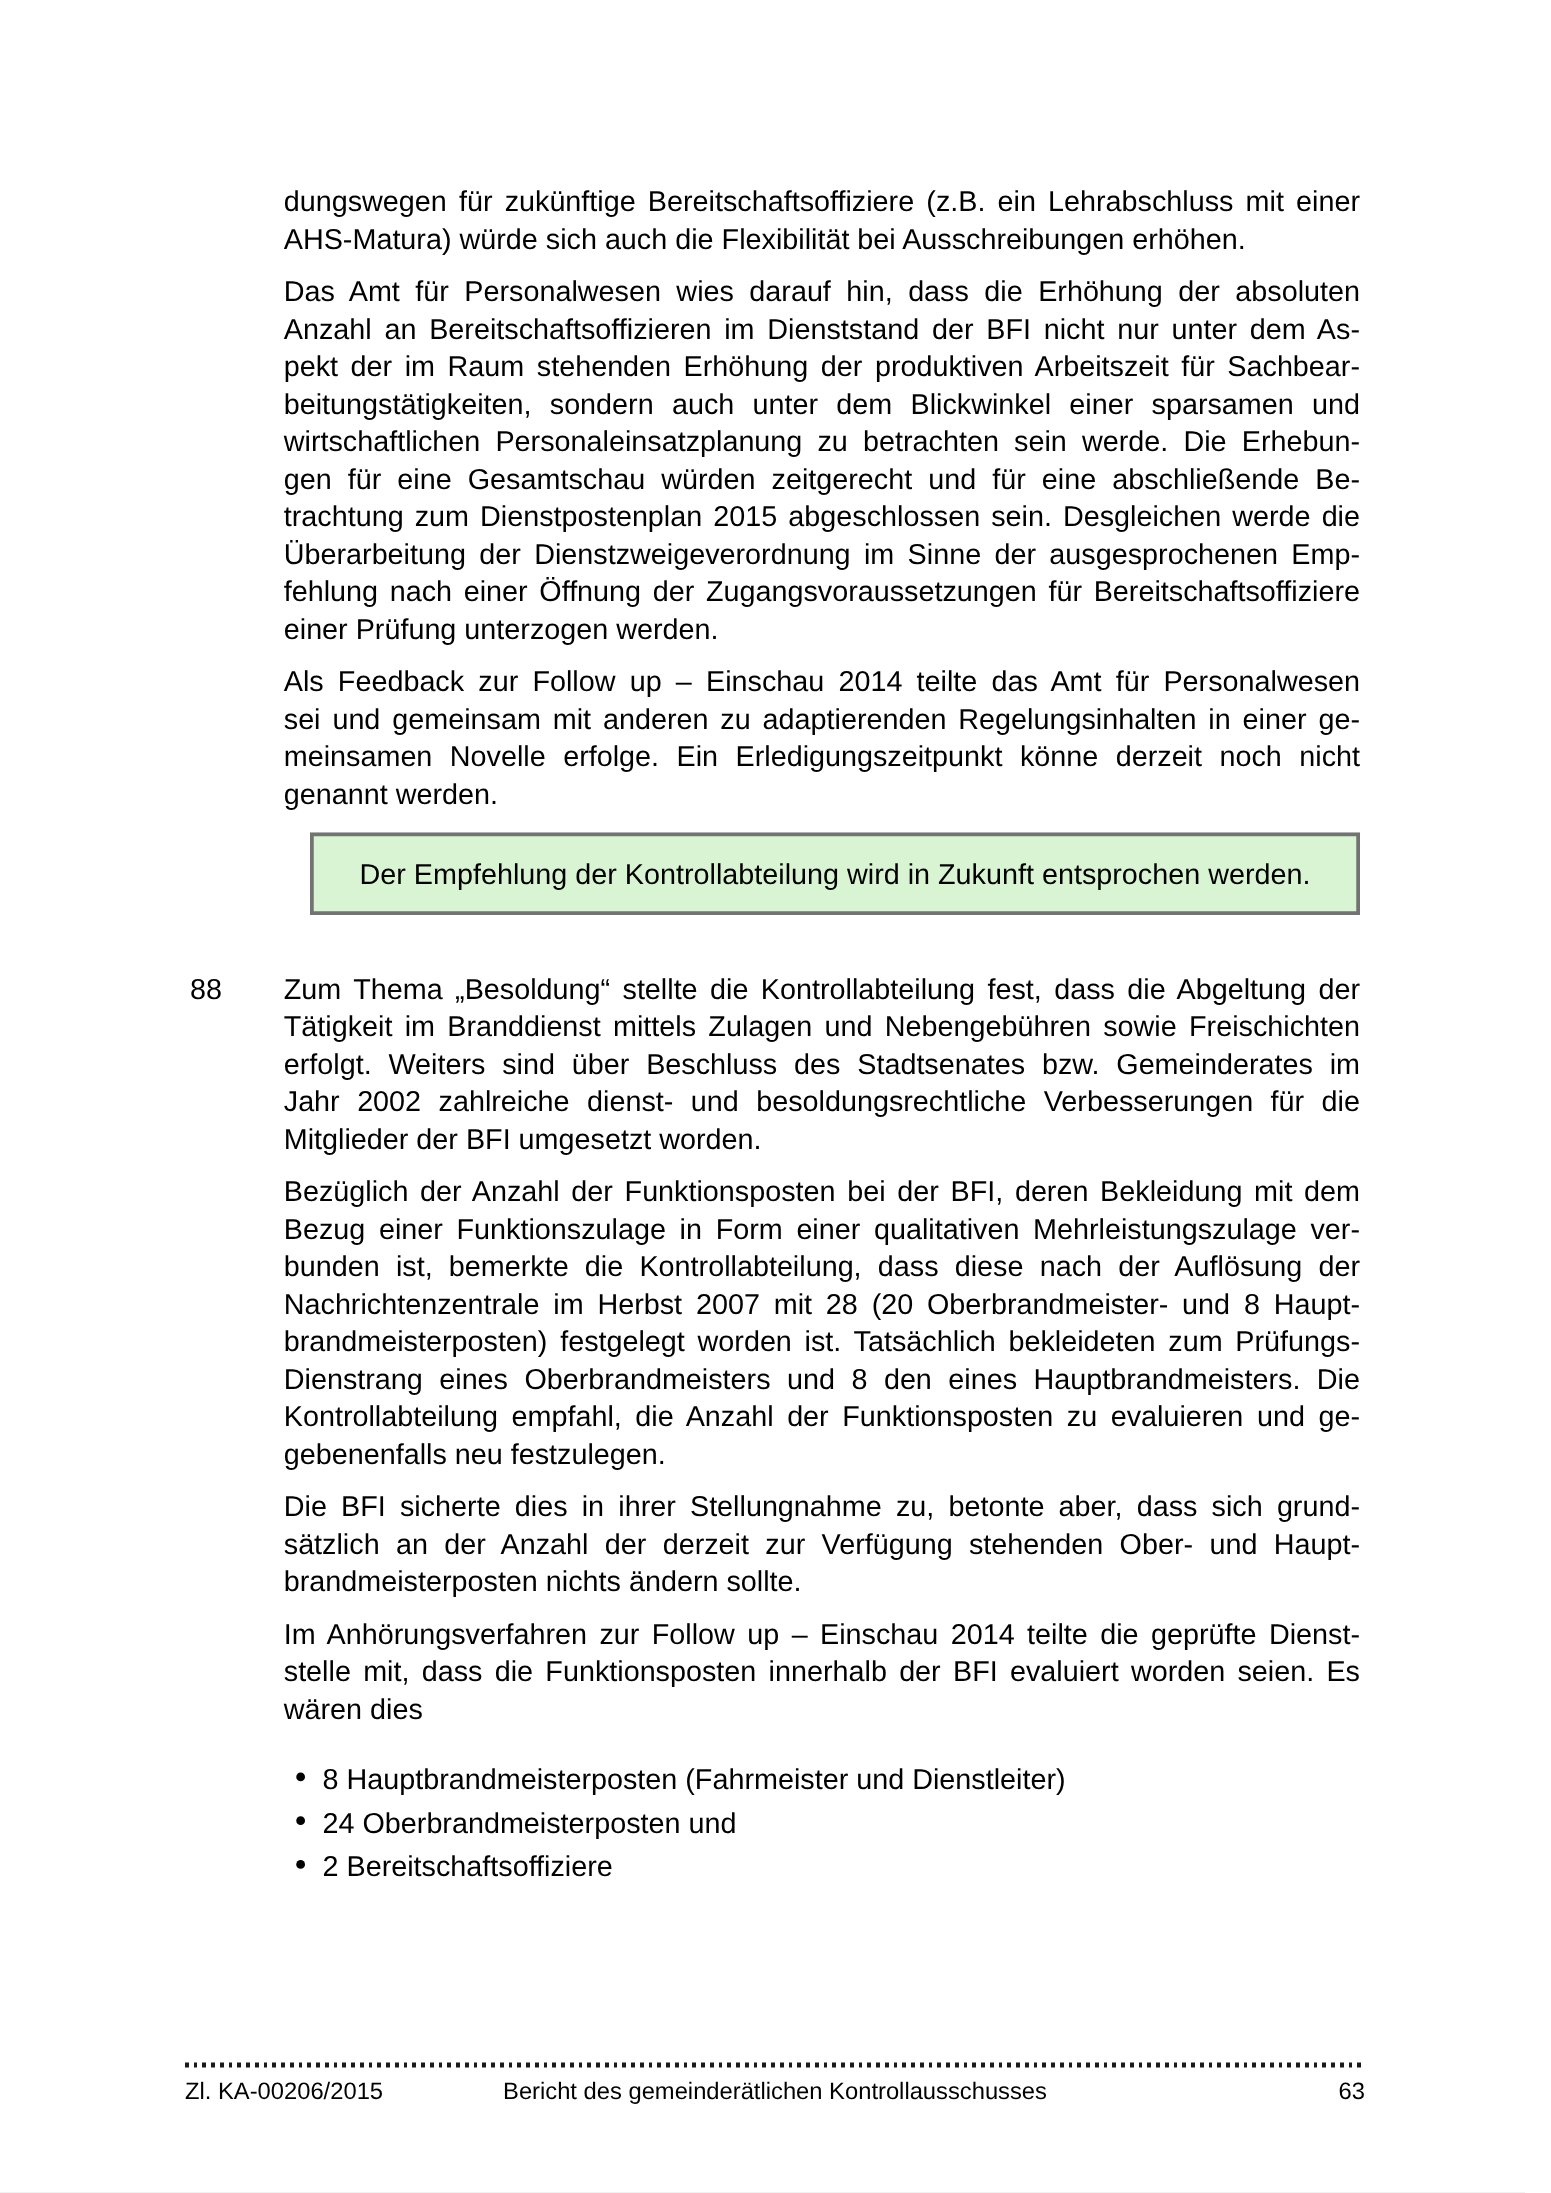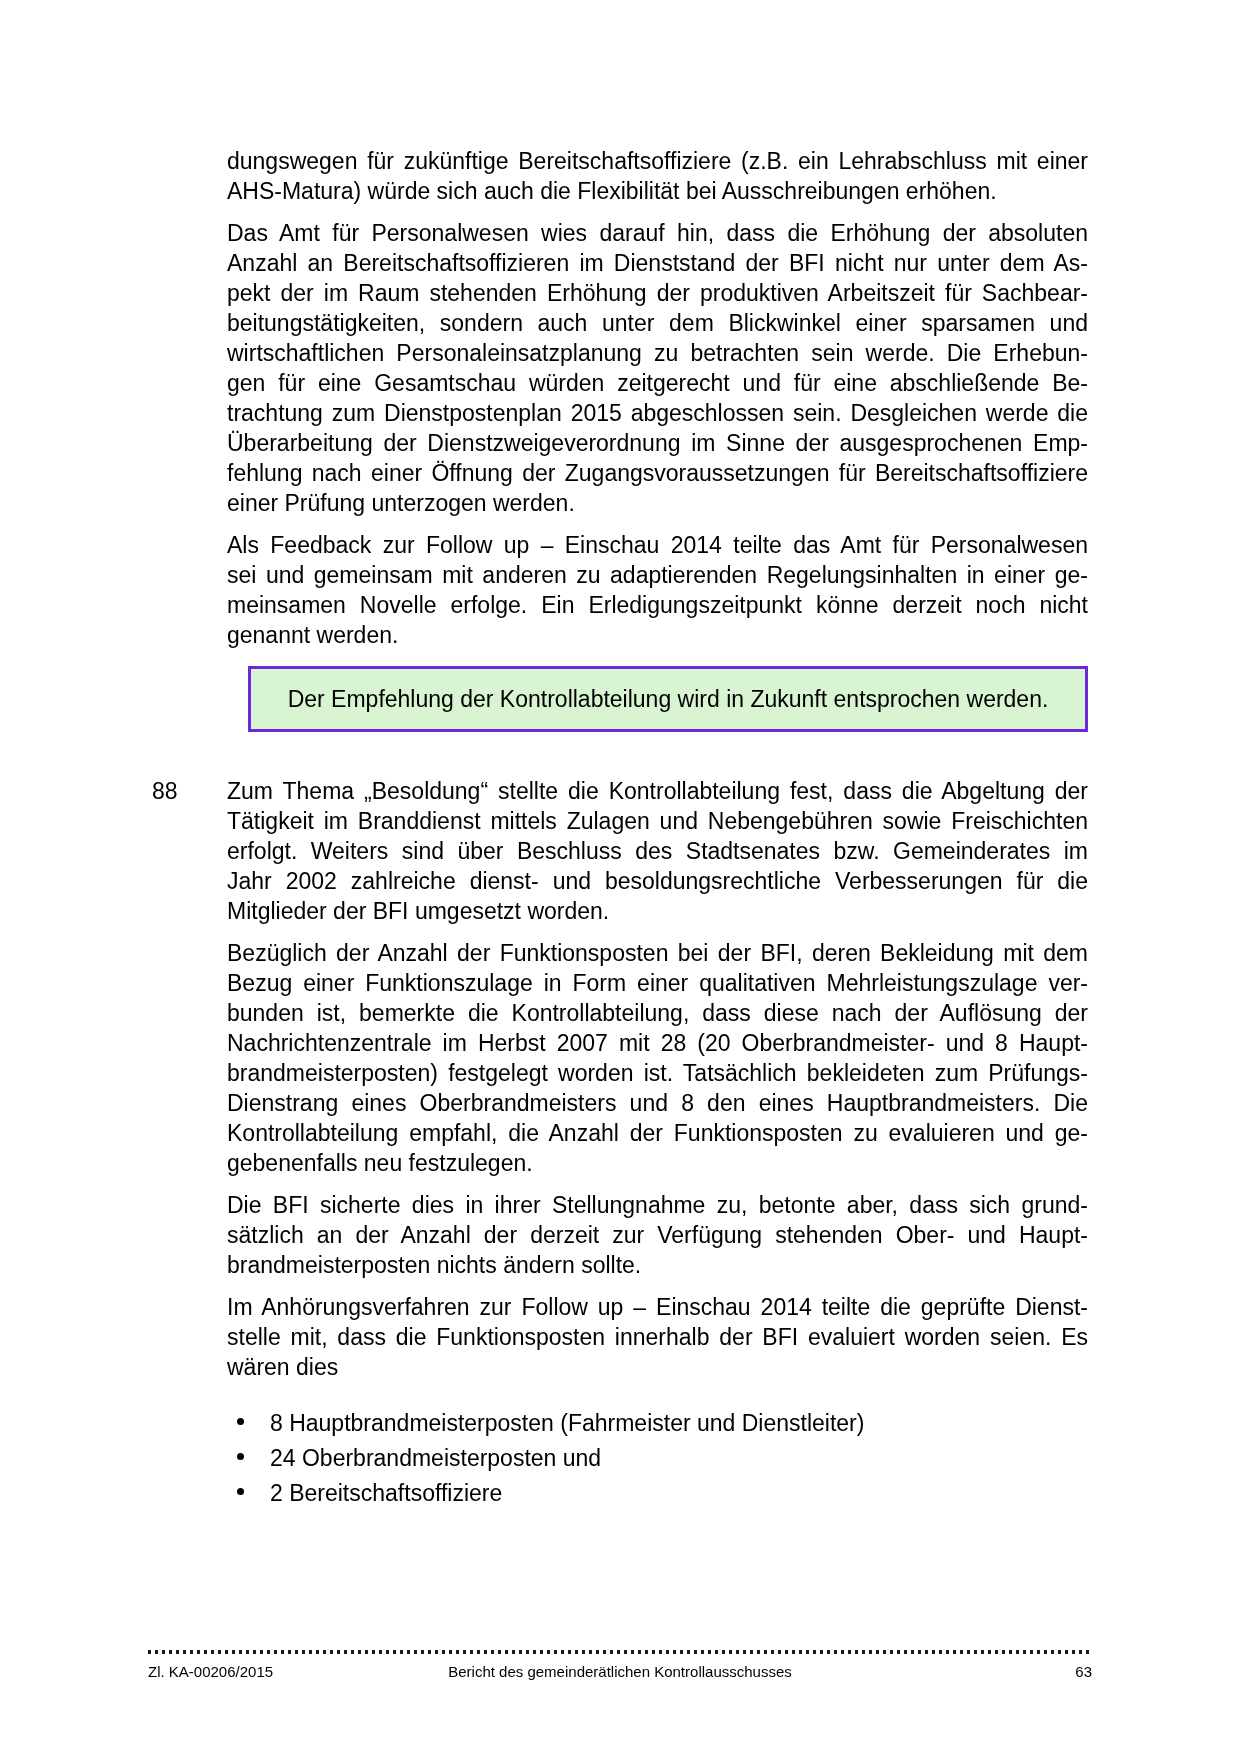--- a/index.html
+++ b/index.html
@@ -24,21 +24,21 @@
     font-size: 23px;
     line-height: 30px;
     margin: 0 0 12px 0;
   }
   .para .line { text-align: justify; text-align-last: justify; white-space: normal; }
   .para .line.last { text-align: left; text-align-last: left; }
 
   .rec-box {
     margin: 16px 0 44px 21px;
     background: #d8f4d2;
-    border: 3px solid #6d28d9;
+    border: 3px solid #737373;
     text-align: center;
     padding: 15px 10px;
     font-size: 23px;
     line-height: 30px;
   }
 
   .section { position: relative; }
   .section-number {
     position: absolute;
     left: -75px;
@@ -51,38 +51,37 @@
     list-style: none;
     margin: 24px 0 0 0;
     padding: 0;
     font-size: 23px;
   }
   .bullets li {
     display: flex;
     align-items: baseline;
     line-height: 35px;
     padding-left: 10px;
-    gap: 12px;
   }
   .dot {
     width: 7px; height: 7px;
     background: #000;
     border-radius: 50%;
     flex: 0 0 auto;
     margin-right: 14px;
     position: relative;
     top: -6px;
   }
 
   .footer {
     position: absolute;
     left: 148px;
     top: 1650px;
     width: 944px;
-    font-size: 15px;
+    font-size: 19px;
   }
   .dotted {
     height: 4px;
     background: repeating-linear-gradient(90deg, #1a1a1a 0 3px, transparent 3px 7px);
   }
   .footer-row {
     position: relative;
     margin-top: 9px;
     display: flex;
     justify-content: space-between;

